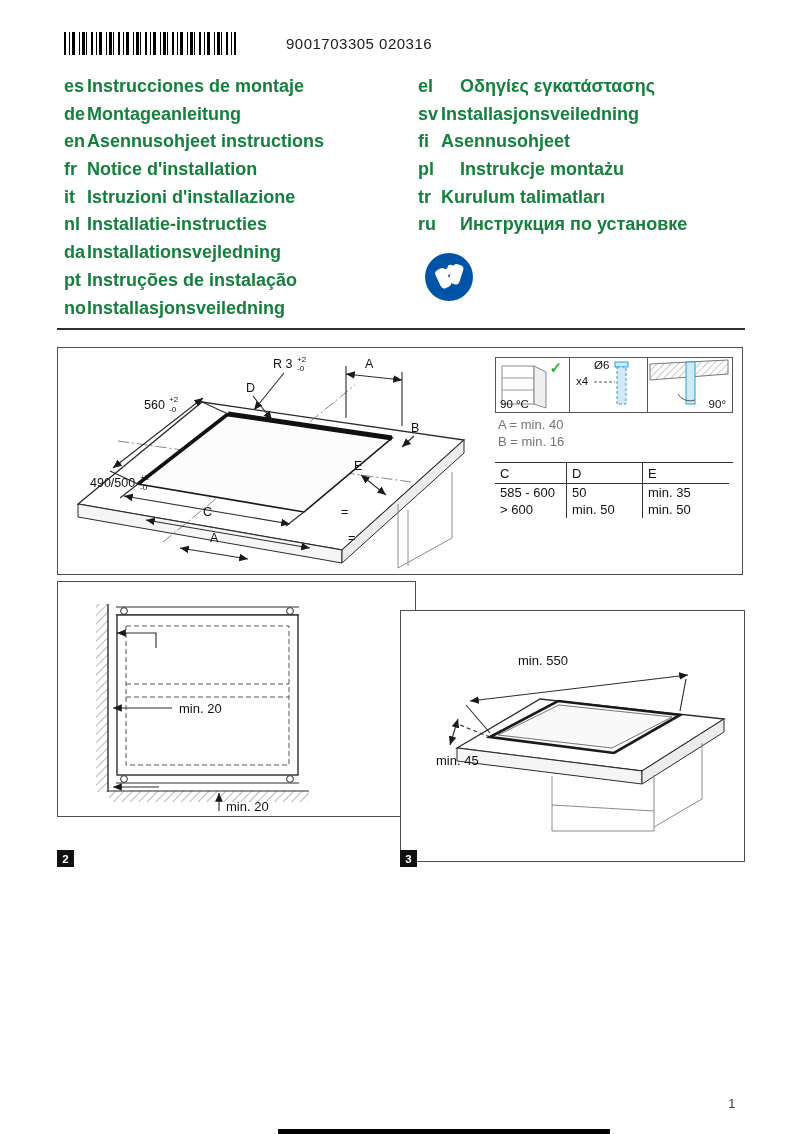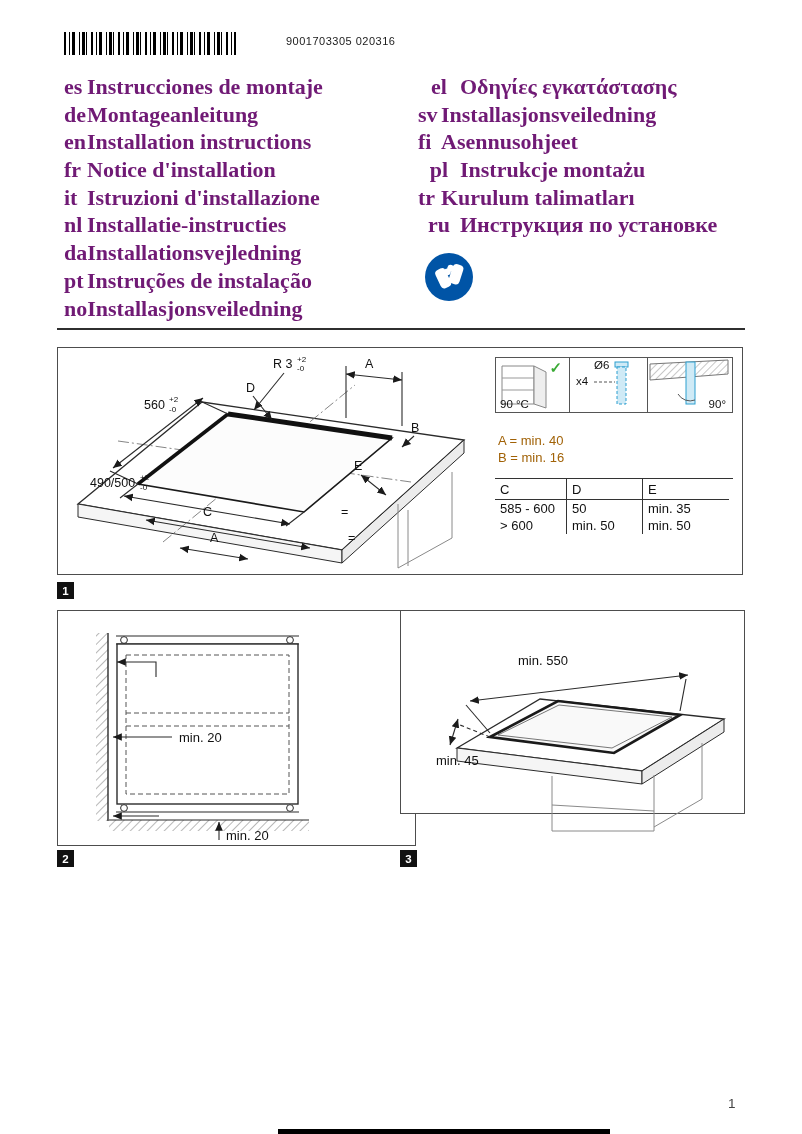--- a/index.html
+++ b/index.html
@@ -2,38 +2,38 @@
 <html><head>
 <meta charset="utf-8">
 <style>
   html,body{margin:0;padding:0;background:#ffffff;}
   .page{position:relative;width:802px;height:1134px;background:#ffffff;
         font-family:"Liberation Sans",sans-serif;color:#111;overflow:hidden;}
 
   
   .barcode{position:absolute;left:64px;top:32px;width:172px;height:23px;
     background-image:repeating-linear-gradient(90deg,#000 0 2px,#fff 2px 5px,#000 5px 6px,#fff 6px 8px,#000 8px 11px,#fff 11px 15px,#000 15px 16px,#fff 16px 18px,#000 18px 21px,#fff 21px 22px,#000 22px 23px,#fff 23px 27px);}
-  .barcode-number{position:absolute;left:286px;top:35px;font-size:11px;letter-spacing:.5px;color:#1a1a1a;}
+  .barcode-number{position:absolute;left:286px;top:35px;font-size:15px;letter-spacing:.5px;color:#1a1a1a;}
 
   
-  .lang-col{position:absolute;font-weight:bold;font-size:22px;color:#701a75;font-family:Liberation Serif, serif;}
+  .lang-col{position:absolute;font-weight:bold;font-size:18px;color:#15803d;}
   .lang-left{left:64px;top:73px;}
   .lang-right{left:418px;top:73px;}
   .lang-row{height:27.7px;line-height:27.7px;white-space:nowrap;}
   .lang-row .code{display:inline-block;min-width:23px;}
-  .lang-row.tabbed .code{min-width:42px;text-align:center;}
+  .lang-row.tabbed .code{min-width:42px;}
 
   .glove{position:absolute;left:424px;top:252px;width:50px;height:50px;}
 
   .divider{position:absolute;left:57px;top:328px;width:688px;height:2px;background:#2f2f2f;}
 
   .figbox{position:absolute;background:#fff;border:1.5px solid #4d4d4d;box-sizing:border-box;}
   .fig1{left:57px;top:347px;width:686px;height:228px;}
-  .fig2{left:57px;top:610px;width:359px;height:236px;}
-  .fig3{left:400px;top:610px;width:345px;height:204px;}
+  .fig2{left:57px;top:581px;width:359px;height:236px;}
+  .fig3{left:400px;top:610px;width:345px;height:252px;}
 
   .figbadge{position:absolute;width:17px;height:17px;background:#111;color:#fff;
     font-size:11.5px;font-weight:bold;display:flex;align-items:center;justify-content:center;}
   .badge1{left:57px;top:582px;} .badge2{left:57px;top:850px;} .badge3{left:400px;top:850px;}
 
   .draw{position:absolute;left:2px;top:4px;}
   .fig2 .draw{left:1px;top:2px;} .fig3 .draw{left:1px;top:2px;}
 
   
   svg text{font-family:"Liberation Sans",sans-serif;fill:#111;}
@@ -51,41 +51,41 @@
   .ic1{width:74px;border-right:1px solid #555;}
   .ic2{width:78px;border-right:1px solid #555;}
   .ic3{width:84px;}
   .inset-cell .lbl{position:absolute;font-size:11.5px;color:#111;white-space:nowrap;}
   .check{position:absolute;top:1px;right:7px;color:#3aaa35;font-size:15px;font-weight:bold;}
   .temp{left:4px;bottom:2px;}
   .diam{left:24px;top:1px;}
   .cnt{left:6px;top:17px;}
   .ang{right:6px;bottom:2px;margin-top:44px;}
 
-  .notes{margin-top:19px;font-size:13px;line-height:17px;padding-left:3px;color:#a16207;}
+  .notes{margin-top:3px;font-size:13px;line-height:17px;padding-left:3px;color:#737373;}
   .spec-table{display:grid;grid-template-columns:72px 76px 86px;border-top:1.3px solid #333;margin-top:12px;}
   .tcell{font-size:13px;padding:1px 5px;color:#111;}
   .th{padding-top:3px;padding-bottom:2px;border-bottom:1.3px solid #333;}
   .cb1,.cb2{border-right:1.3px solid #333;}
 
   .pagenum{position:absolute;left:728px;top:1096px;font-size:13.5px;color:#444;}
   .bottombar{position:absolute;left:278px;top:1129px;width:332px;height:5px;background:#000;}
 </style>
 </head>
 <body>
 
 <div class="page">
 
   <div class="barcode"></div>
   <span class="barcode-number">9001703305 020316</span>
 
   <div class="lang-col lang-left">
     <div class="lang-row"><span class="code">es</span><span class="lbl">Instrucciones de montaje</span></div>
     <div class="lang-row"><span class="code">de</span><span class="lbl">Montageanleitung</span></div>
-    <div class="lang-row"><span class="code">en</span><span class="lbl">Installation instructions</span></div>
+    <div class="lang-row"><span class="code">en</span><span class="lbl">Asennusohjeet instructions</span></div>
     <div class="lang-row"><span class="code">fr</span><span class="lbl">Notice d'installation</span></div>
     <div class="lang-row"><span class="code">it</span><span class="lbl">Istruzioni d'installazione</span></div>
     <div class="lang-row"><span class="code">nl</span><span class="lbl">Installatie-instructies</span></div>
     <div class="lang-row"><span class="code">da</span><span class="lbl">Installationsvejledning</span></div>
     <div class="lang-row"><span class="code">pt</span><span class="lbl">Instruções de instalação</span></div>
     <div class="lang-row"><span class="code">no</span><span class="lbl">Installasjonsveiledning</span></div>
   </div>
 
   <div class="lang-col lang-right">
     <div class="lang-row tabbed"><span class="code">el</span><span class="lbl">Οδηγίες εγκατάστασης</span></div>

